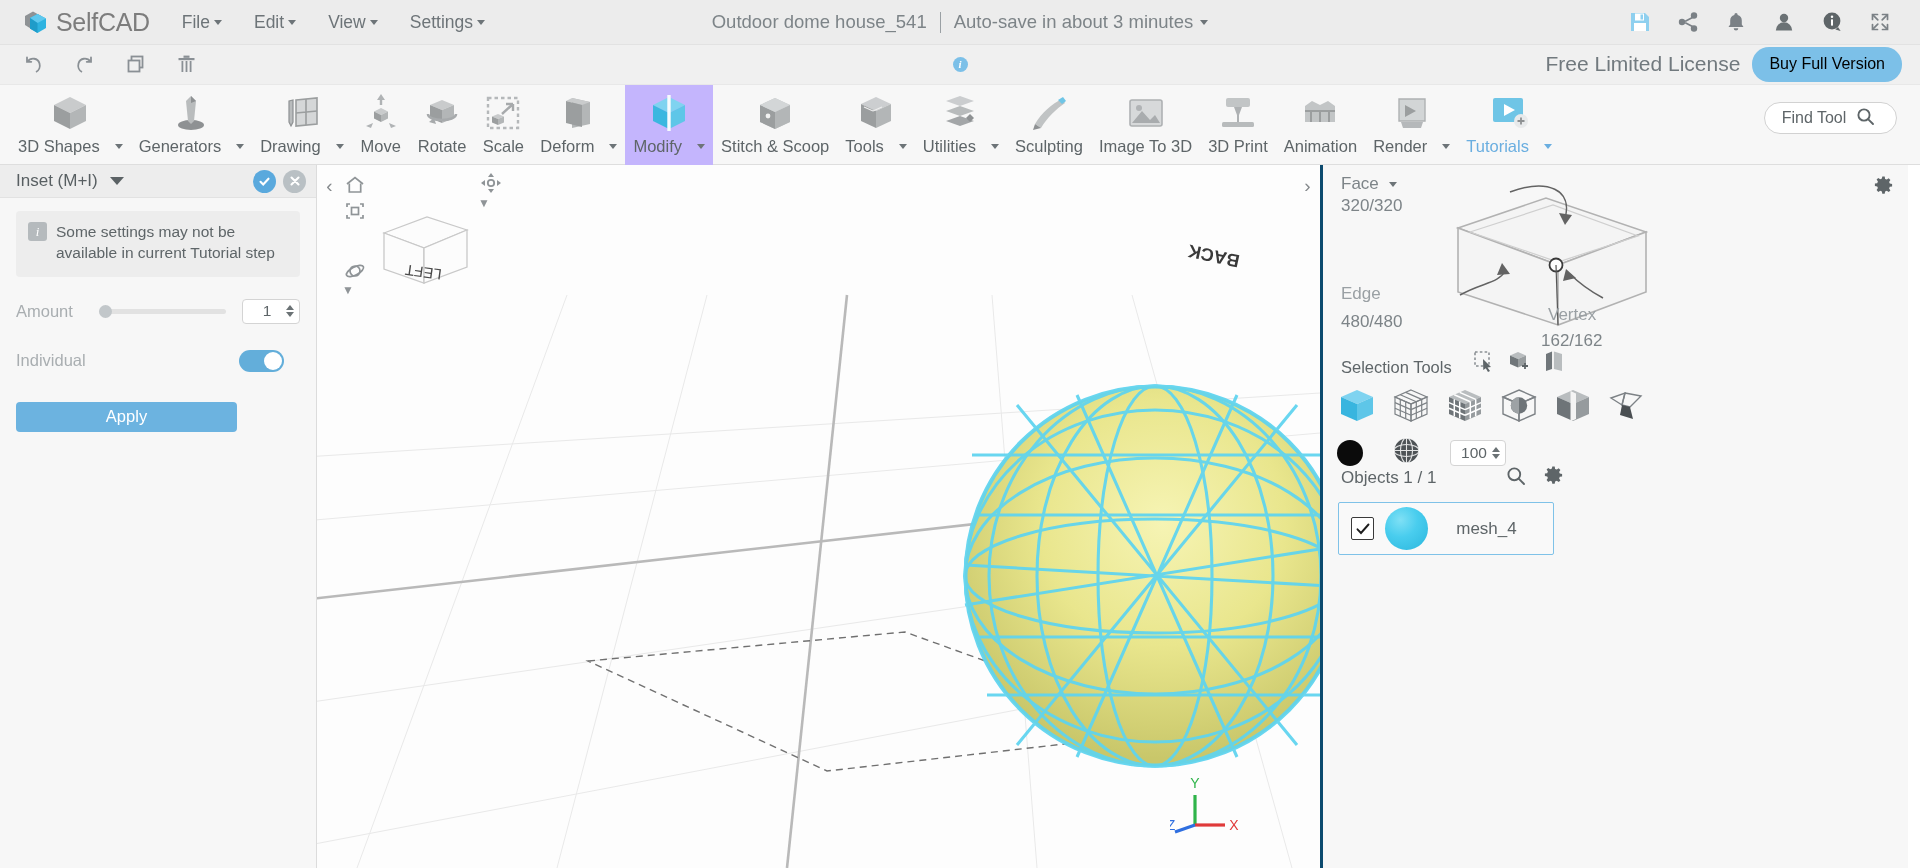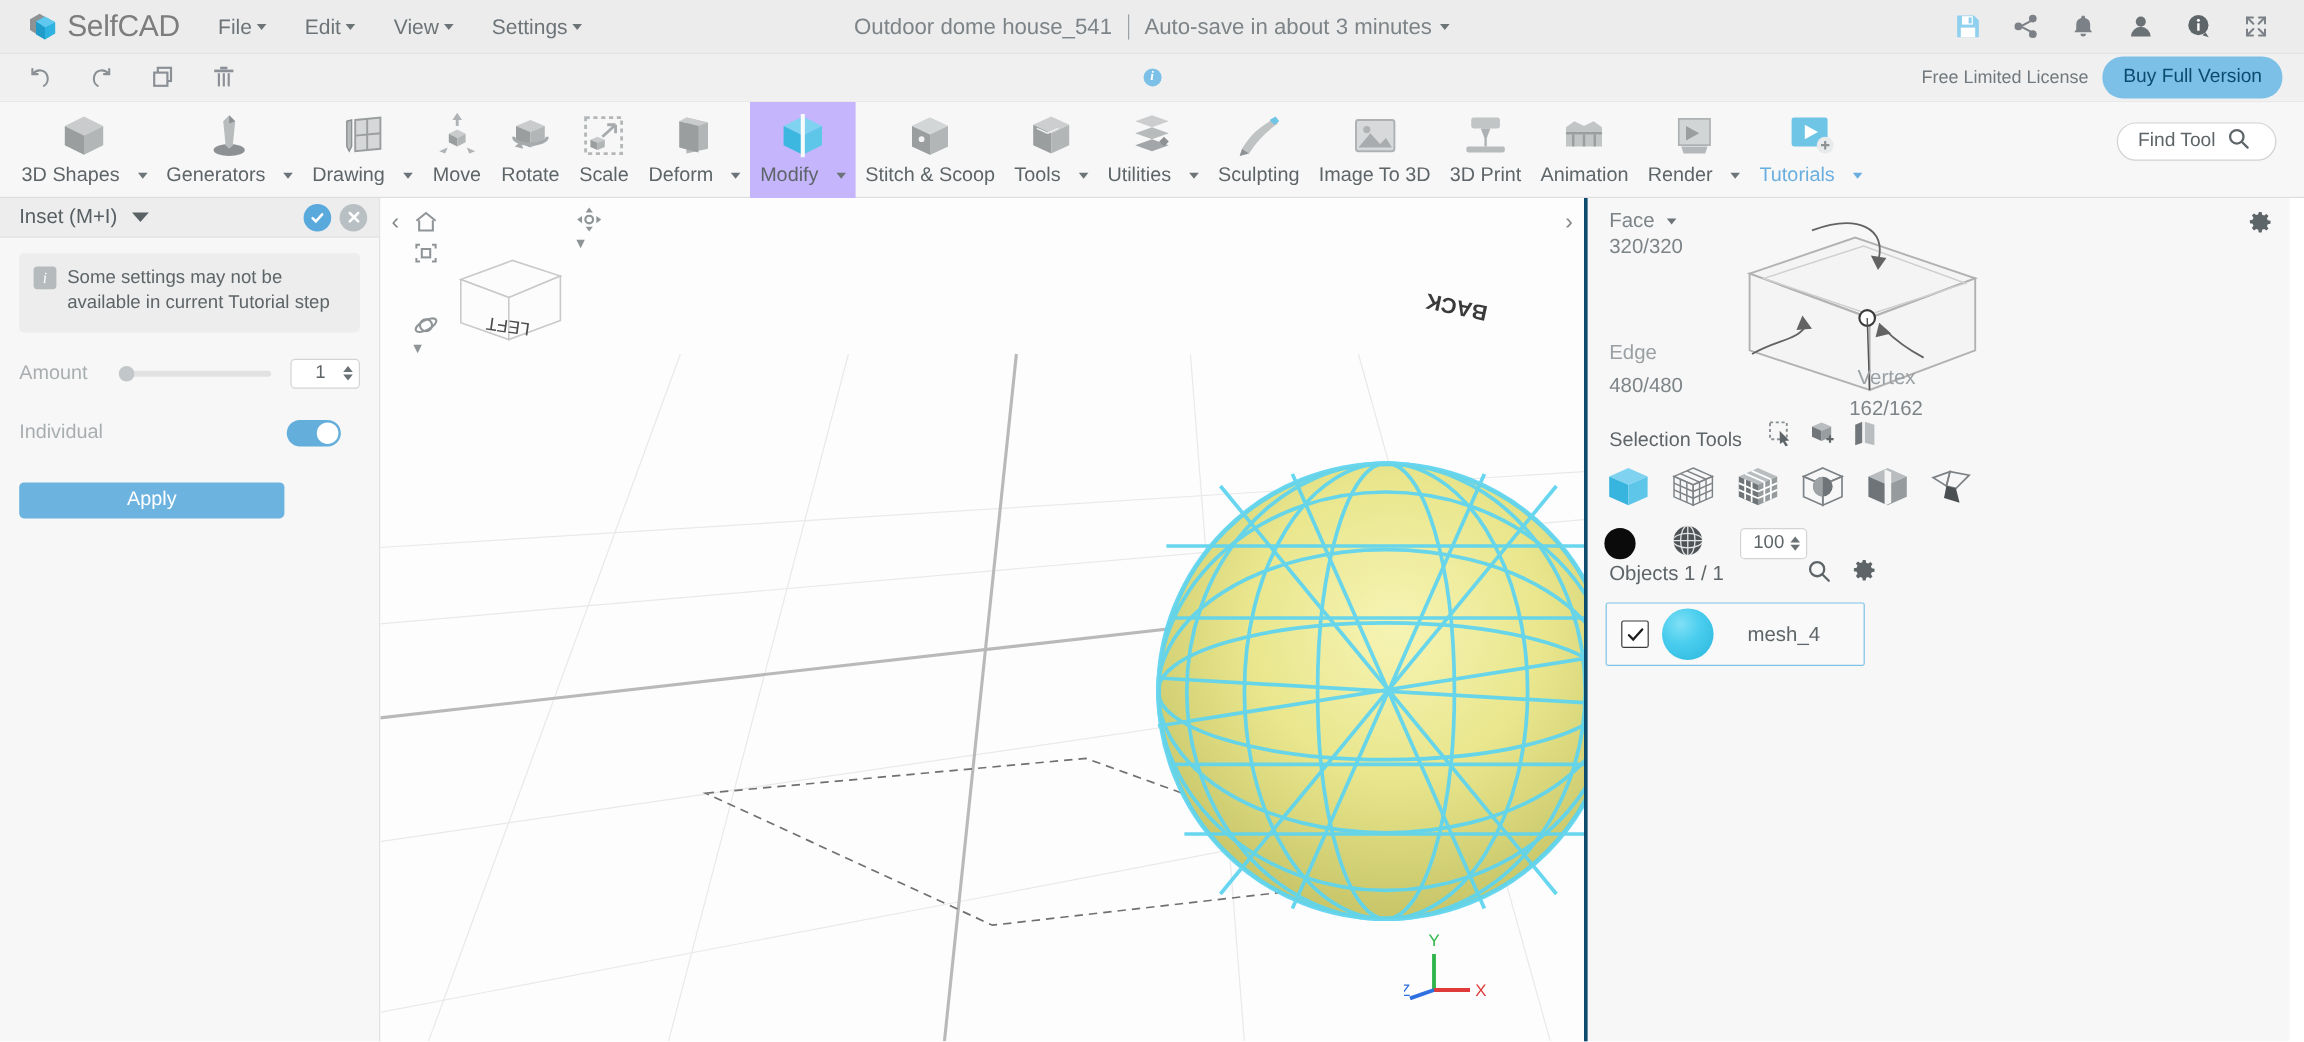--- a/index.html
+++ b/index.html
@@ -69,23 +69,23 @@
   .info-dot {
     width: 15px; height: 15px; border-radius: 50%; background: #7cc0e8;
     color: #fff; font-size: 11px; font-weight: bold; display: flex;
     align-items: center; justify-content: center;
     font-family: "Liberation Serif", serif; font-style: italic;
   }
   #license-wrap {
     position: absolute; right: 18px; top: 44px; height: 40px;
     display: flex; align-items: center; gap: 12px;
   }
-  #license-text { font-size: 15px; color: #71797e; }
+  #license-text { font-size: 21px; color: #71797e; }
   #buy-btn {
-    background: #7cc0e8; color: #0c4a6e; font-size: 16px;
+    background: #7cc0e8; color: #000000; font-size: 16px;
     padding: 8px 17px 9px; border-radius: 17px; cursor: pointer;
     border: none; font-family: "Liberation Sans", sans-serif;
   }
 
   
   #toolbar {
     position: absolute; left: 0; top: 84px; width: 1920px; height: 81px;
     background: #f7f7f7; border-top: 1px solid #e8e8e8;
     border-bottom: 1px solid #dedede; display: flex; align-items: flex-start;
   }

